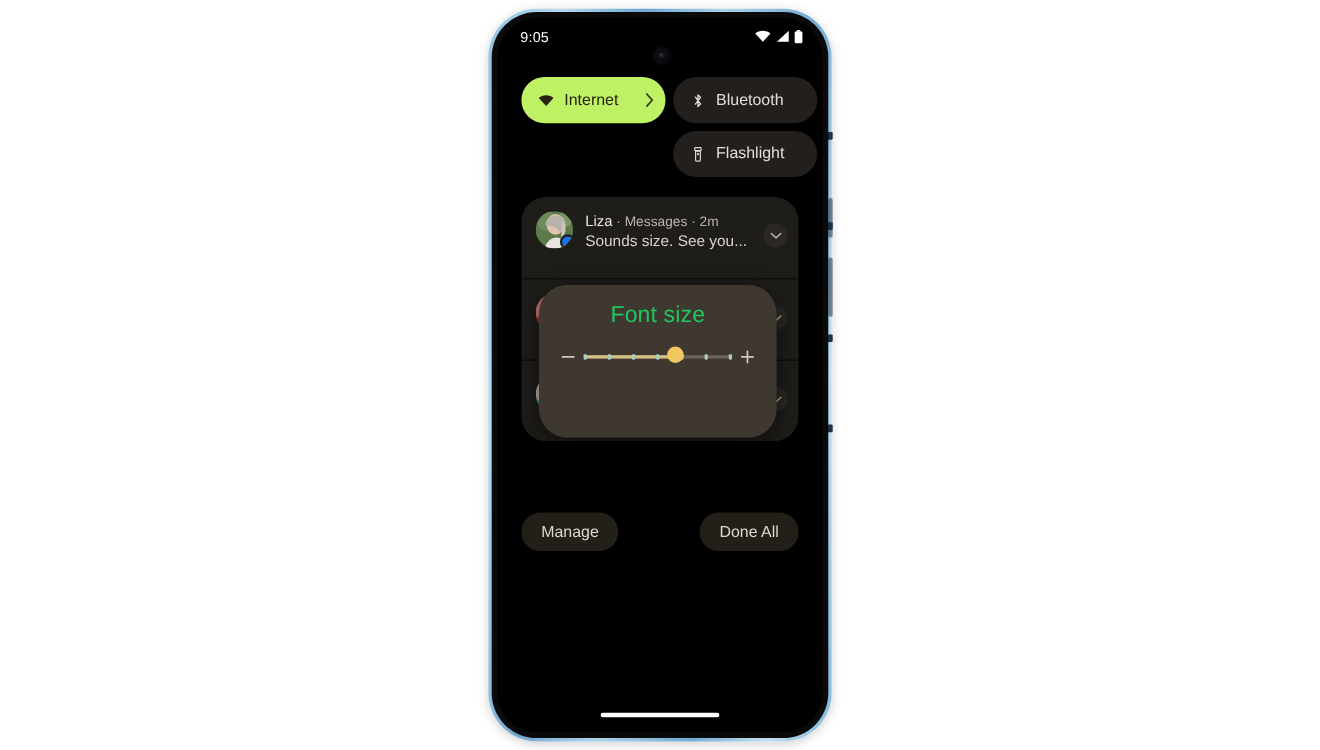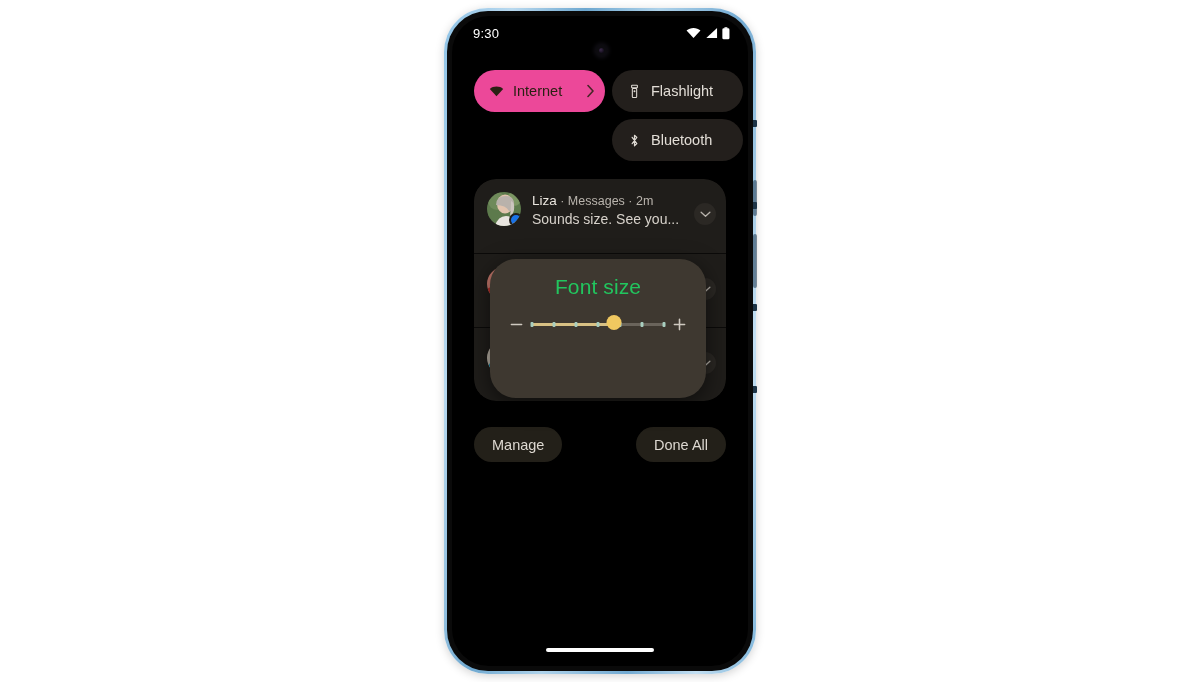--- a/index.html
+++ b/index.html
@@ -66,21 +66,21 @@
   #qs { position: absolute; left: 0; top: 54px; width: 296px; padding: 0 22px; }
   #qs-row { display: flex; gap: 7px; }
   #qs-left { display: flex; flex-direction: column; }
   #qs-right { display: flex; flex-direction: column; gap: 7px; }
   .tile {
     display: flex; align-items: center; gap: 9px;
     height: 42px; border-radius: 23px; padding: 0 15px;
     font-size: 14.5px; white-space: nowrap;
   }
   .tile-internet {
-    background: #ec4899; color: #2a2113; width: 131px;
+    background: #bef264; color: #2a2113; width: 131px;
     padding-right: 10px; position: relative;
   }
   .tile-internet .tile-label { flex: 1; }
   .tile-dark { background: #231f1c; color: #e2ddd6; width: 131px; }
   .tile-icon { display: inline-flex; align-items: center; justify-content: center; width: 15px; }
   .chev-right { display: inline-flex; opacity: .85; }
 
   
   #shade {
     position: absolute; left: 22px; top: 163px; width: 252px;
@@ -164,20 +164,21 @@
   #shade-footer {
     position: absolute; left: 22px; top: 411px; width: 252px;
     display: flex; justify-content: space-between;
   }
   .footer-btn {
     background: #232019; color: #ddd8d1;
     border: none; border-radius: 18px;
     height: 35px; padding: 0 18px;
     font-size: 14.5px; font-family: "Liberation Sans", sans-serif;
     cursor: pointer;
+    margin-top: 39px;
   }
 
   
   #gesture-bar {
     position: absolute; left: 50%; transform: translateX(-50%);
     bottom: 14px; width: 108px; height: 4px;
     border-radius: 3px; background: #ffffff;
   }
 </style>
 </head>
@@ -191,21 +192,21 @@
     <div class="rail-nick" style="top:112px;"></div>
     <div class="rail-nick" style="top:194px;"></div>
     <div class="rail-nick" style="top:296px;"></div>
     <div class="rail-nick" style="top:378px;"></div>
 
     <div id="phone-inner-ring"></div>
 
     <div id="screen">
 
       <div id="status-bar">
-        <span id="clock">9:30</span>
+        <span id="clock">9:05</span>
         <span id="status-icons">
           <svg width="15" height="12" viewBox="0 0 16 12">
             <path d="M8 11.4 0.6 3.4 C2.6 1.5 5.2 0.6 8 0.6 s5.4 0.9 7.4 2.8 z" fill="#ffffff"></path>
           </svg>
           <svg width="13" height="12" viewBox="0 0 14 12">
             <path d="M13 0.6 13 11.4 1.4 11.4 z" fill="#ffffff"></path>
           </svg>
           <svg width="8" height="13" viewBox="0 0 9 14">
             <rect x="2.6" y="0" width="3.6" height="1.6" rx="0.6" fill="#ffffff"></rect>
             <rect x="0.4" y="1.2" width="8" height="12.4" rx="1.6" fill="#ffffff"></rect>
@@ -227,35 +228,35 @@
               <span class="chev-right">
                 <svg width="9" height="14" viewBox="0 0 9 14">
                   <path d="M2 1.5 L7 7 L2 12.5" fill="none" stroke="#2a2113" stroke-width="1.6" stroke-linecap="round" stroke-linejoin="round"></path>
                 </svg>
               </span>
             </div>
           </div>
           <div id="qs-right">
             <div class="tile tile-dark">
               <span class="tile-icon">
+                <svg width="11" height="15" viewBox="0 0 11 16">
+                  <path d="M3 4.6 L8 11.2 L5.5 13.6 L5.5 2.4 L8 4.8 L3 11.4" fill="none" stroke="#ded9d2" stroke-width="1.3" stroke-linecap="round" stroke-linejoin="round"></path>
+                </svg>
+              </span>
+              <span>Bluetooth</span>
+            </div>
+            <div class="tile tile-dark">
+              <span class="tile-icon">
                 <svg width="9" height="15" viewBox="0 0 10 16">
                   <rect x="1.8" y="1" width="6.4" height="3" rx="0.6" fill="none" stroke="#ded9d2" stroke-width="1.2"></rect>
                   <rect x="2.6" y="4.6" width="4.8" height="10" rx="0.8" fill="none" stroke="#ded9d2" stroke-width="1.2"></rect>
                   <circle cx="5" cy="7.6" r="1.1" fill="#ded9d2"></circle>
                 </svg>
               </span>
               <span>Flashlight</span>
-            </div>
-            <div class="tile tile-dark">
-              <span class="tile-icon">
-                <svg width="11" height="15" viewBox="0 0 11 16">
-                  <path d="M3 4.6 L8 11.2 L5.5 13.6 L5.5 2.4 L8 4.8 L3 11.4" fill="none" stroke="#ded9d2" stroke-width="1.3" stroke-linecap="round" stroke-linejoin="round"></path>
-                </svg>
-              </span>
-              <span>Bluetooth</span>
             </div>
           </div>
         </div>
       </div>
 
       <div id="shade">
 
         <div class="notif notif-first">
           <div class="avatar">
             <svg width="34" height="34" viewBox="0 0 34 34">

